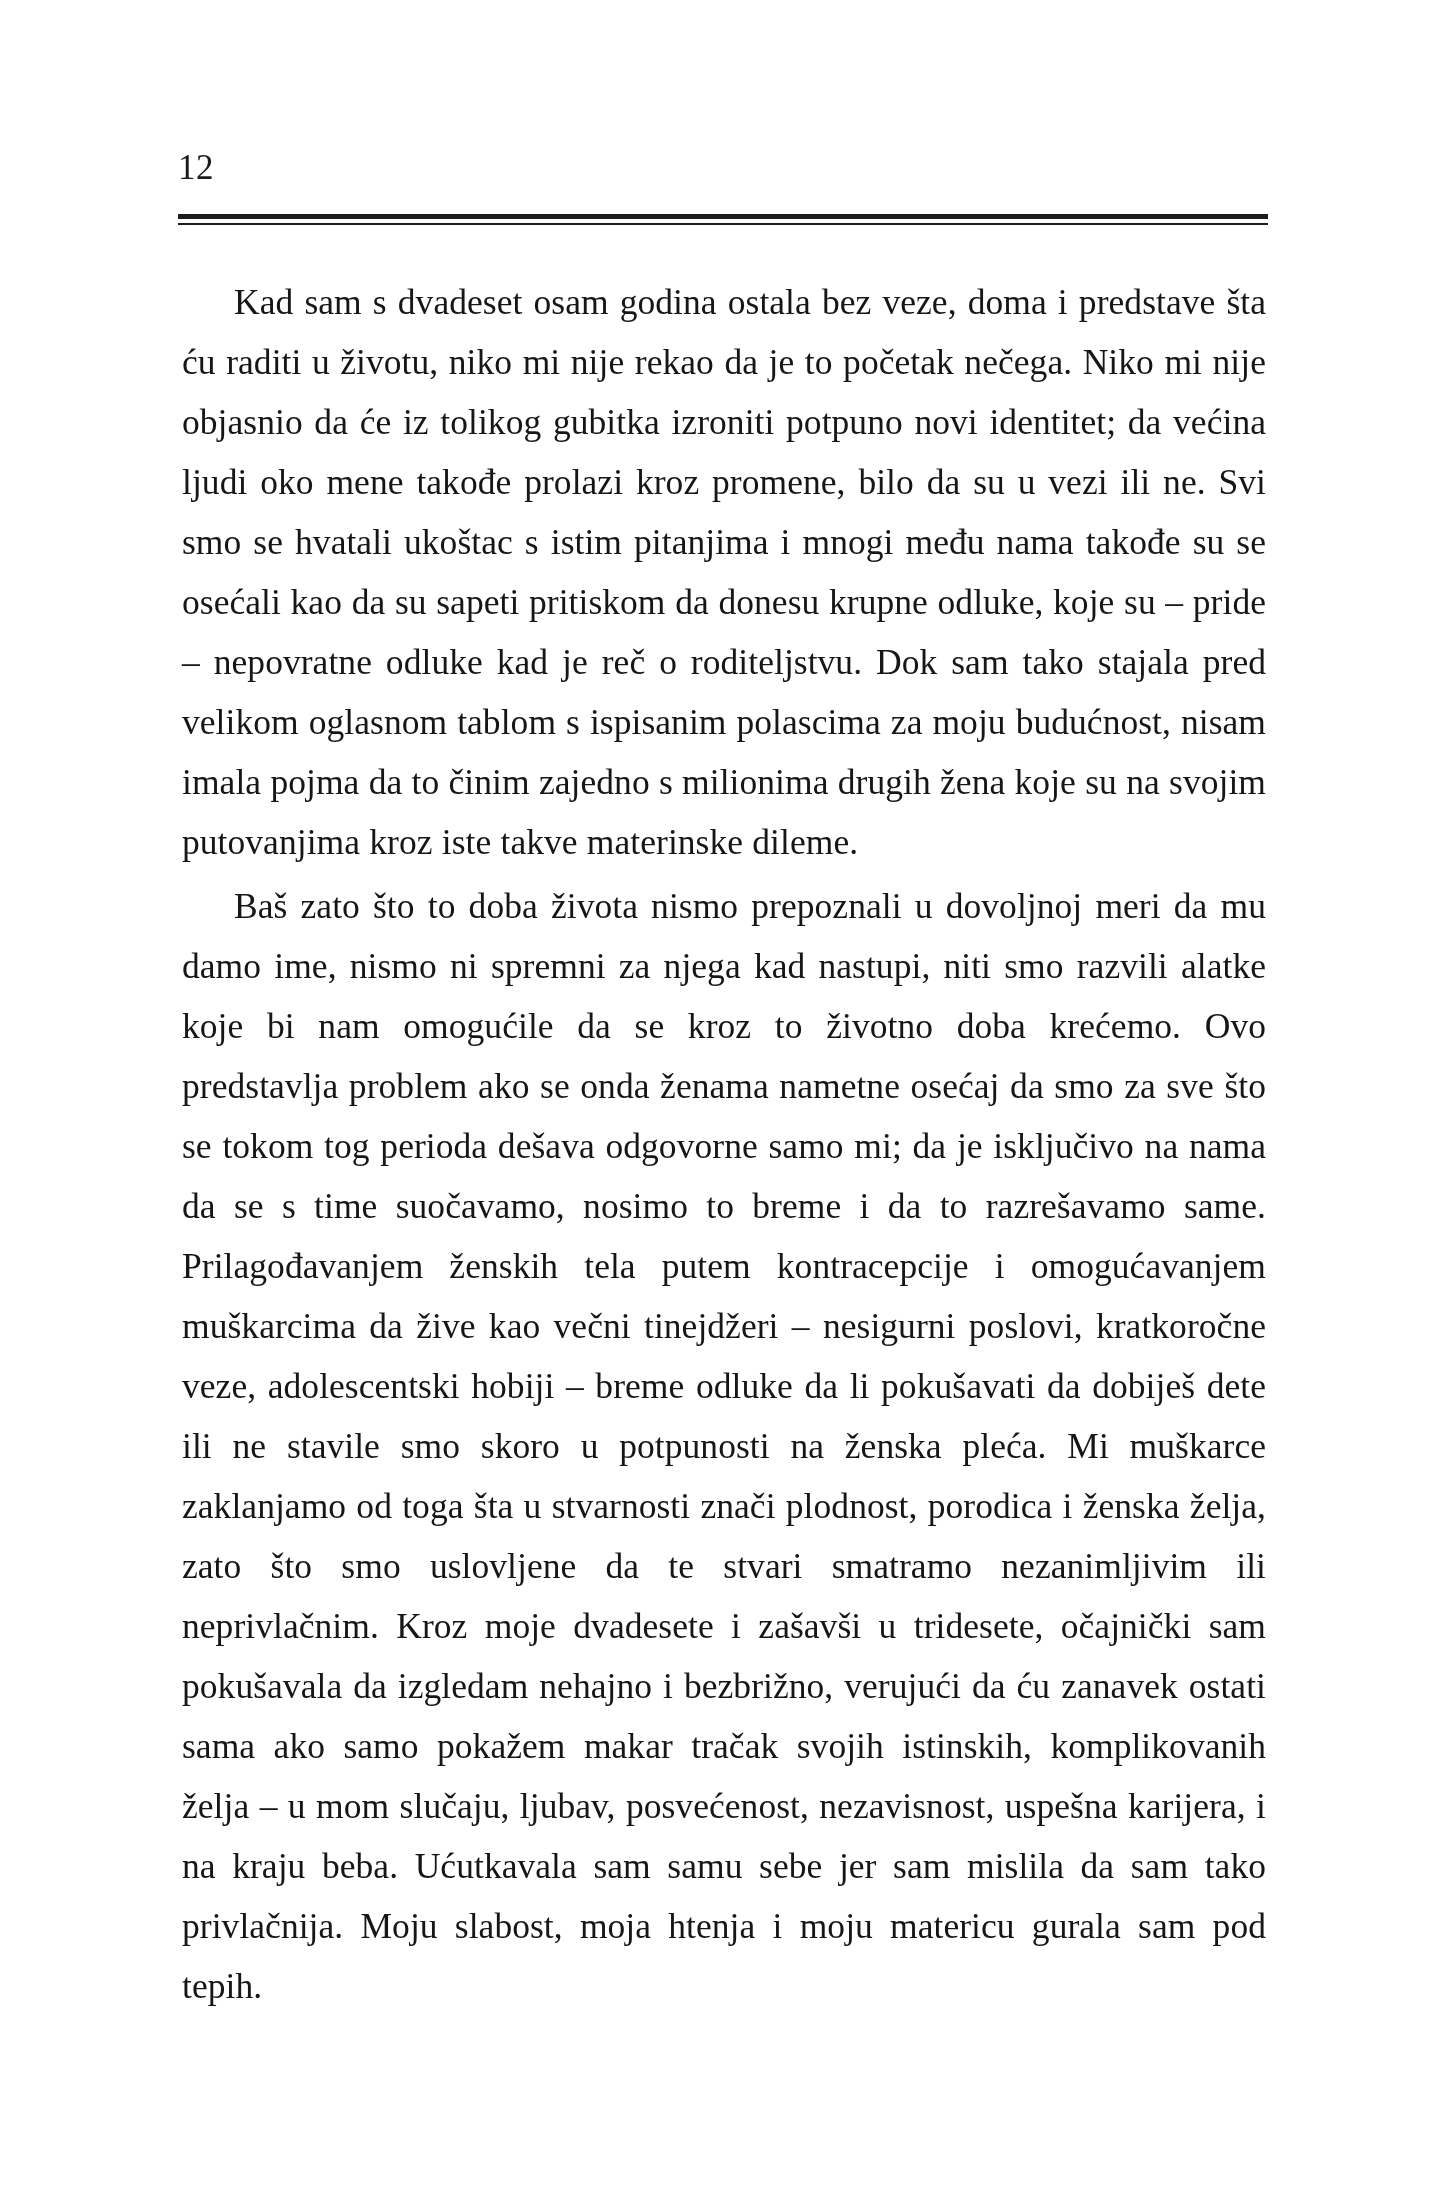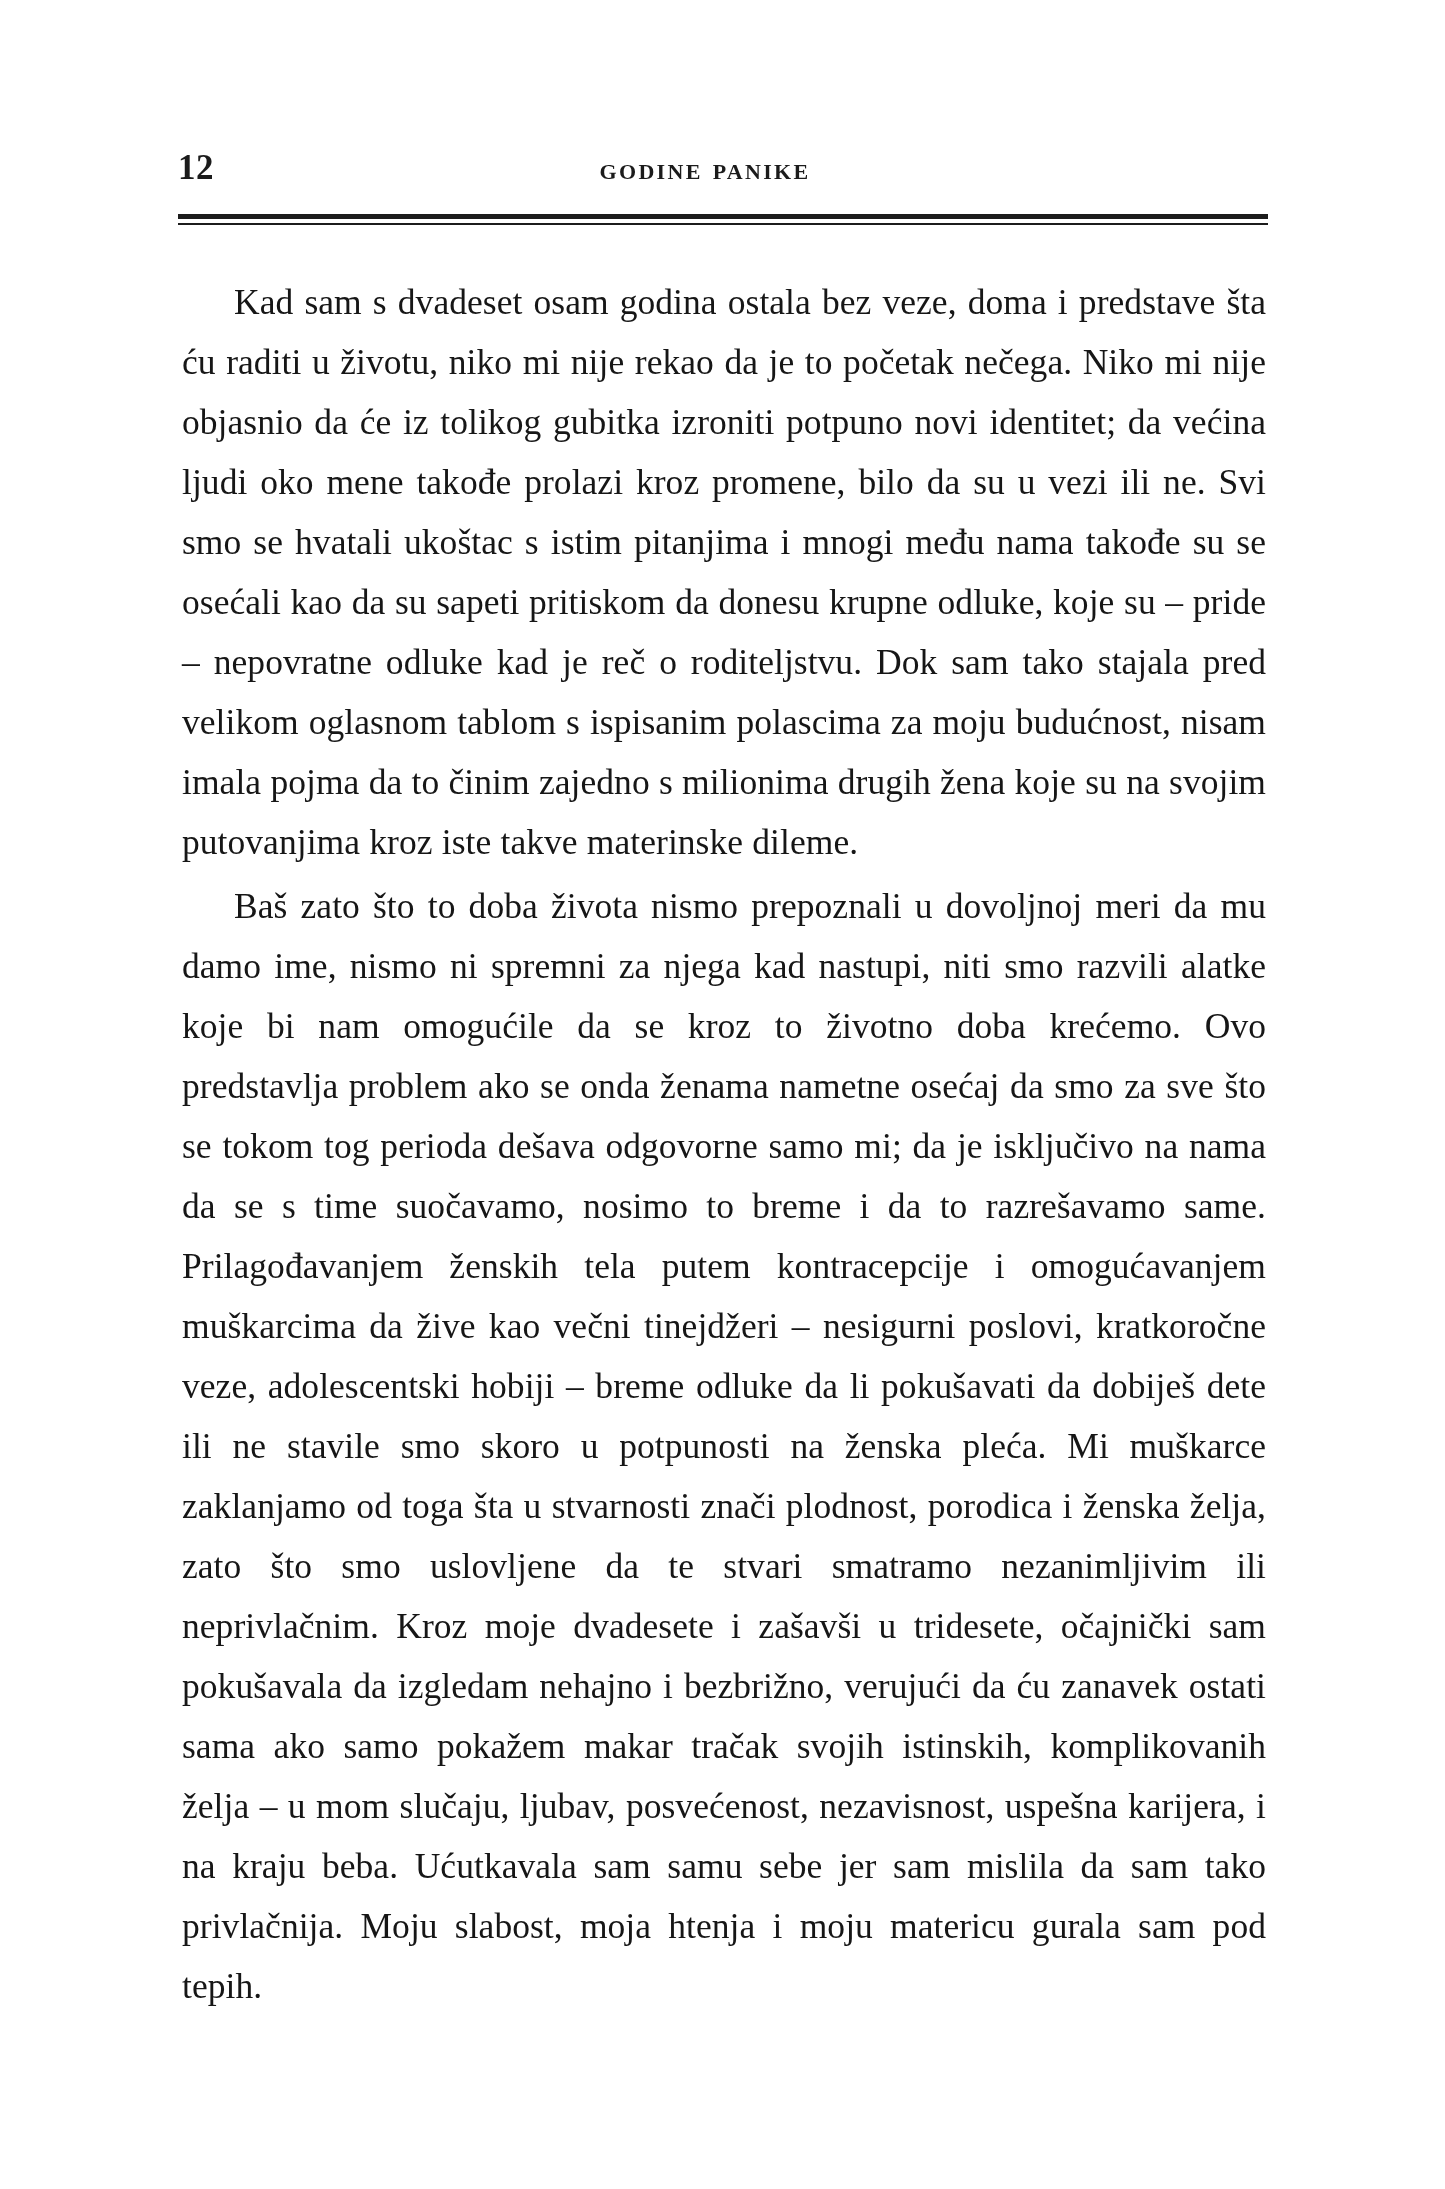--- a/index.html
+++ b/index.html
@@ -26,21 +26,20 @@
 
   
   .running-head {
     position: absolute;
     left: 178px;
     top: 150px;
     width: 1090px;
     display: flex;
     align-items: baseline;
     height: 52px;
-    font-weight: bold;
   }
 
   .folio {
     font-size: 35px;
     line-height: 1;
     letter-spacing: 0.5px;
     color: #1b1b1b;
     flex: 0 0 auto;
   }
 
@@ -104,21 +103,20 @@
     margin-top: 0;
   }
 </style>
 </head>
 <body>
 
 <div class="page">
 
   <div class="running-head">
     <div class="folio">12</div>
-    <div class="head-title">Godine panike</div>
   </div>
 
   <div class="rule-group">
     <div class="rule-thick"></div>
     <div class="rule-gap"></div>
     <div class="rule-thin"></div>
   </div>
 
   <div class="textblock">
     <p class="para">Kad sam s dvadeset osam godina ostala bez veze, doma i predstave šta ću raditi u životu, niko mi nije rekao da je to početak nečega. Niko mi nije objasnio da će iz tolikog gubitka izroniti potpuno novi identitet; da većina ljudi oko mene takođe prolazi kroz promene, bilo da su u vezi ili ne. Svi smo se hvatali ukoštac s istim pitanjima i mnogi među nama takođe su se osećali kao da su sapeti pritiskom da donesu krupne odluke, koje su – pride – nepovratne odluke kad je reč o roditeljstvu. Dok sam tako stajala pred velikom oglasnom tablom s ispisanim polascima za moju budućnost, nisam imala pojma da to činim zajedno s milionima drugih žena koje su na svojim putovanjima kroz iste takve materinske dileme.</p>

